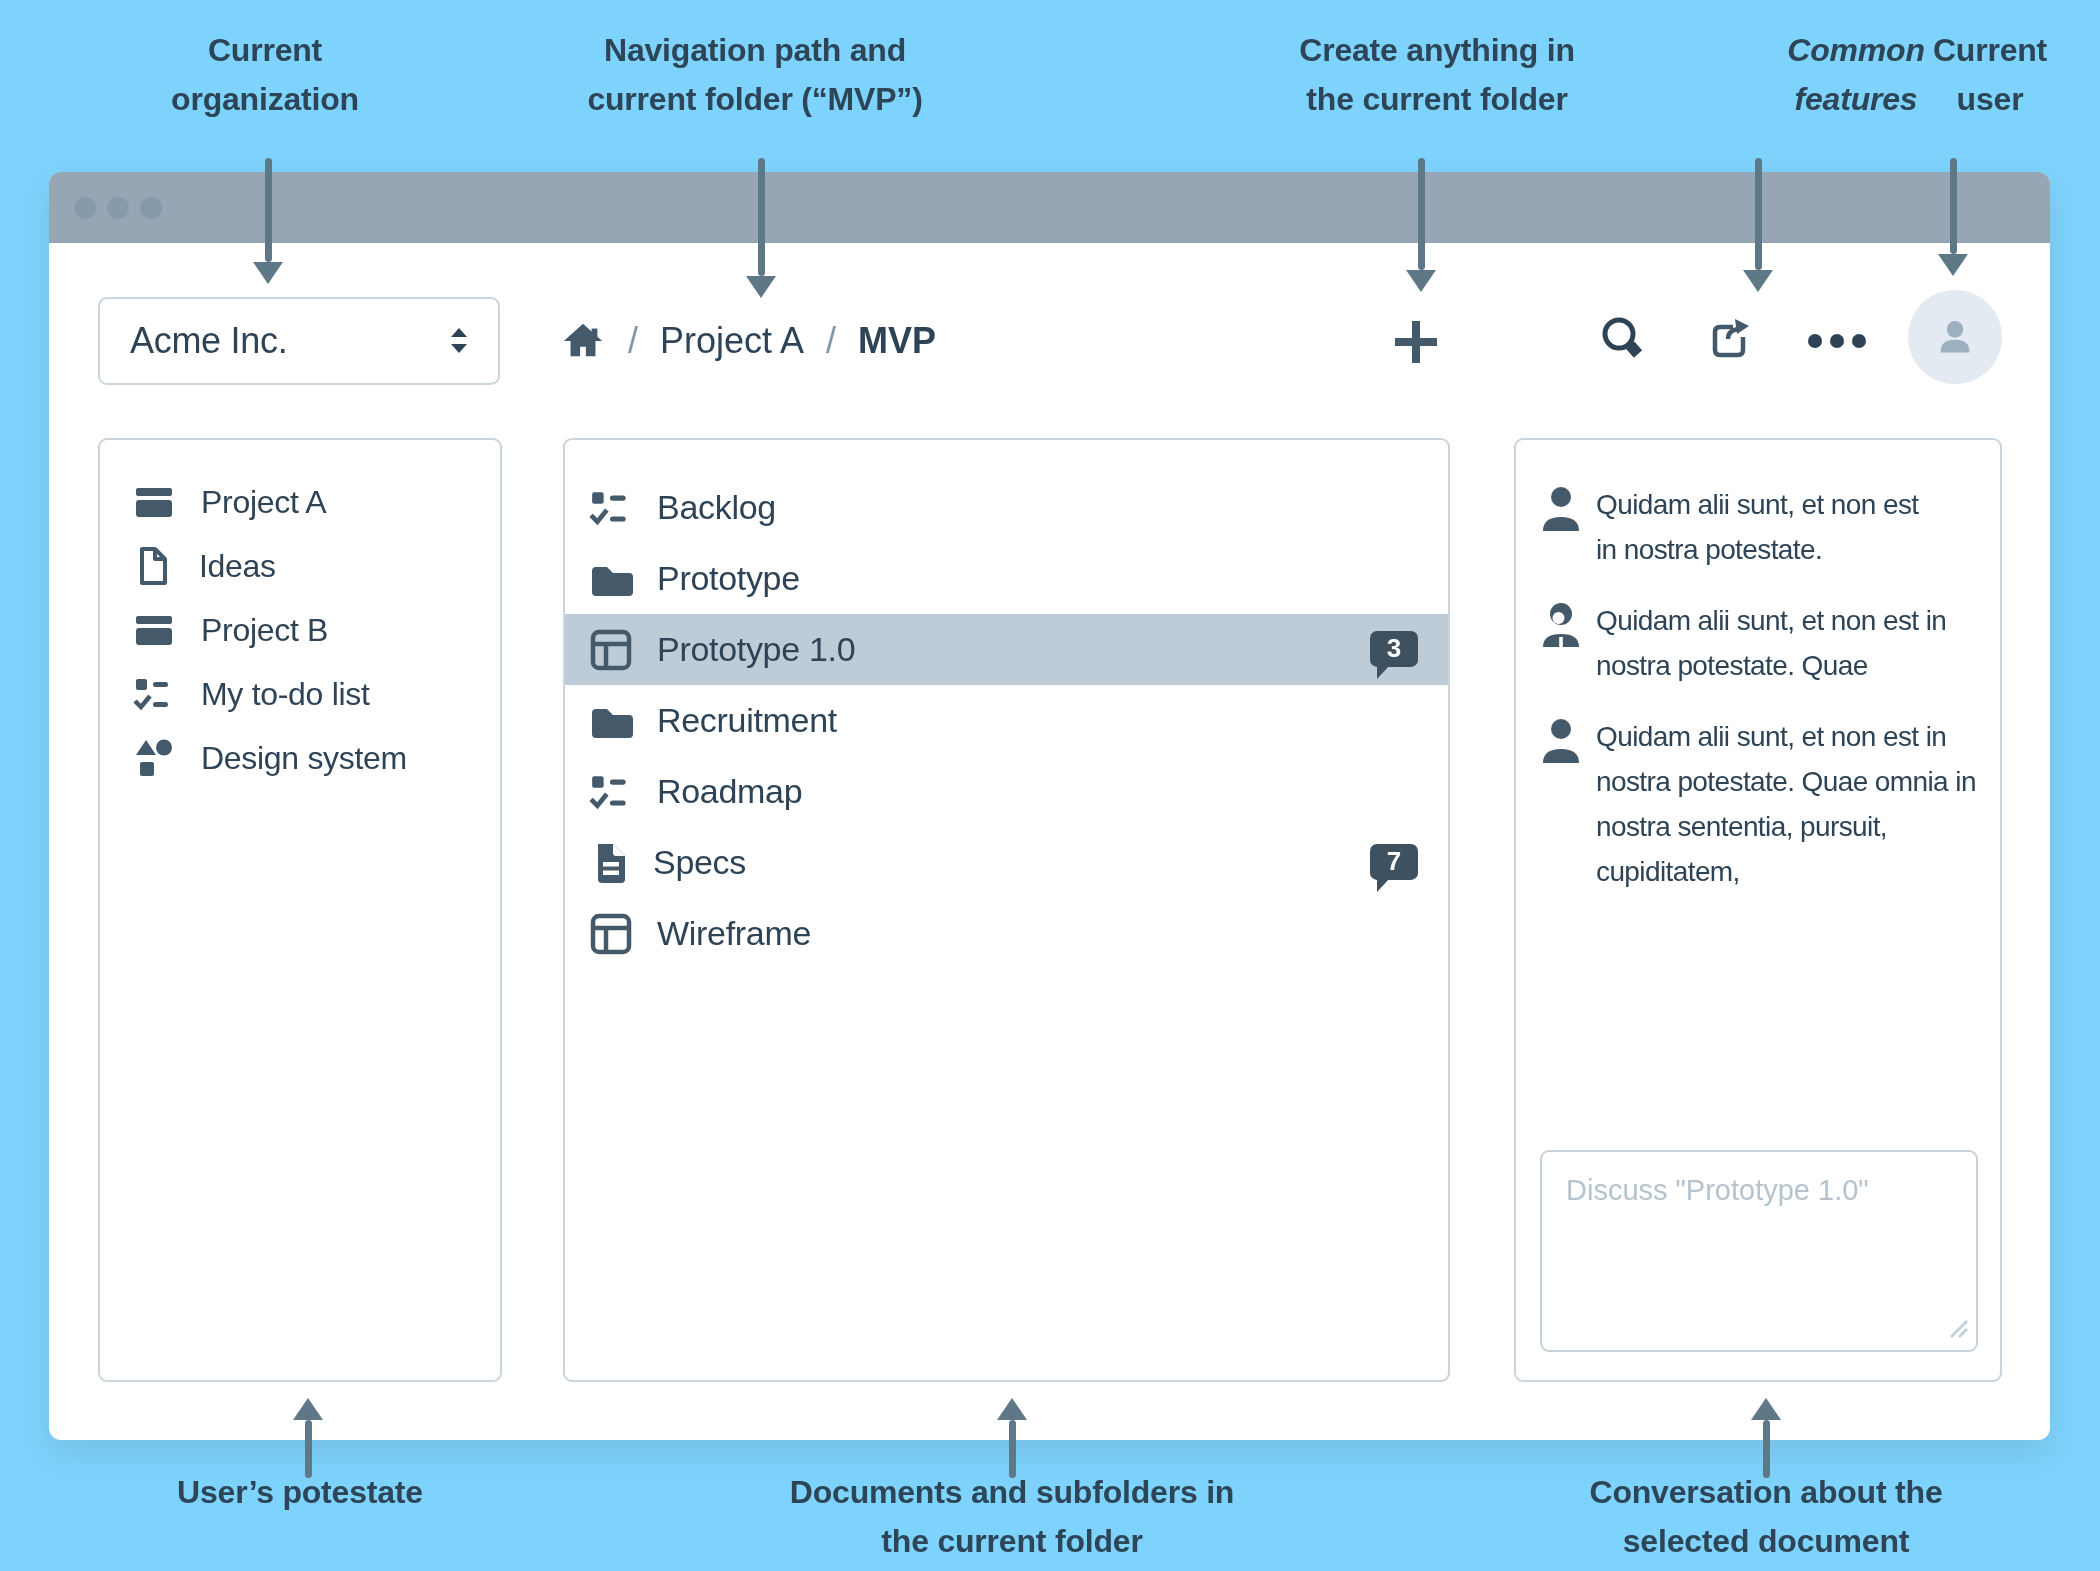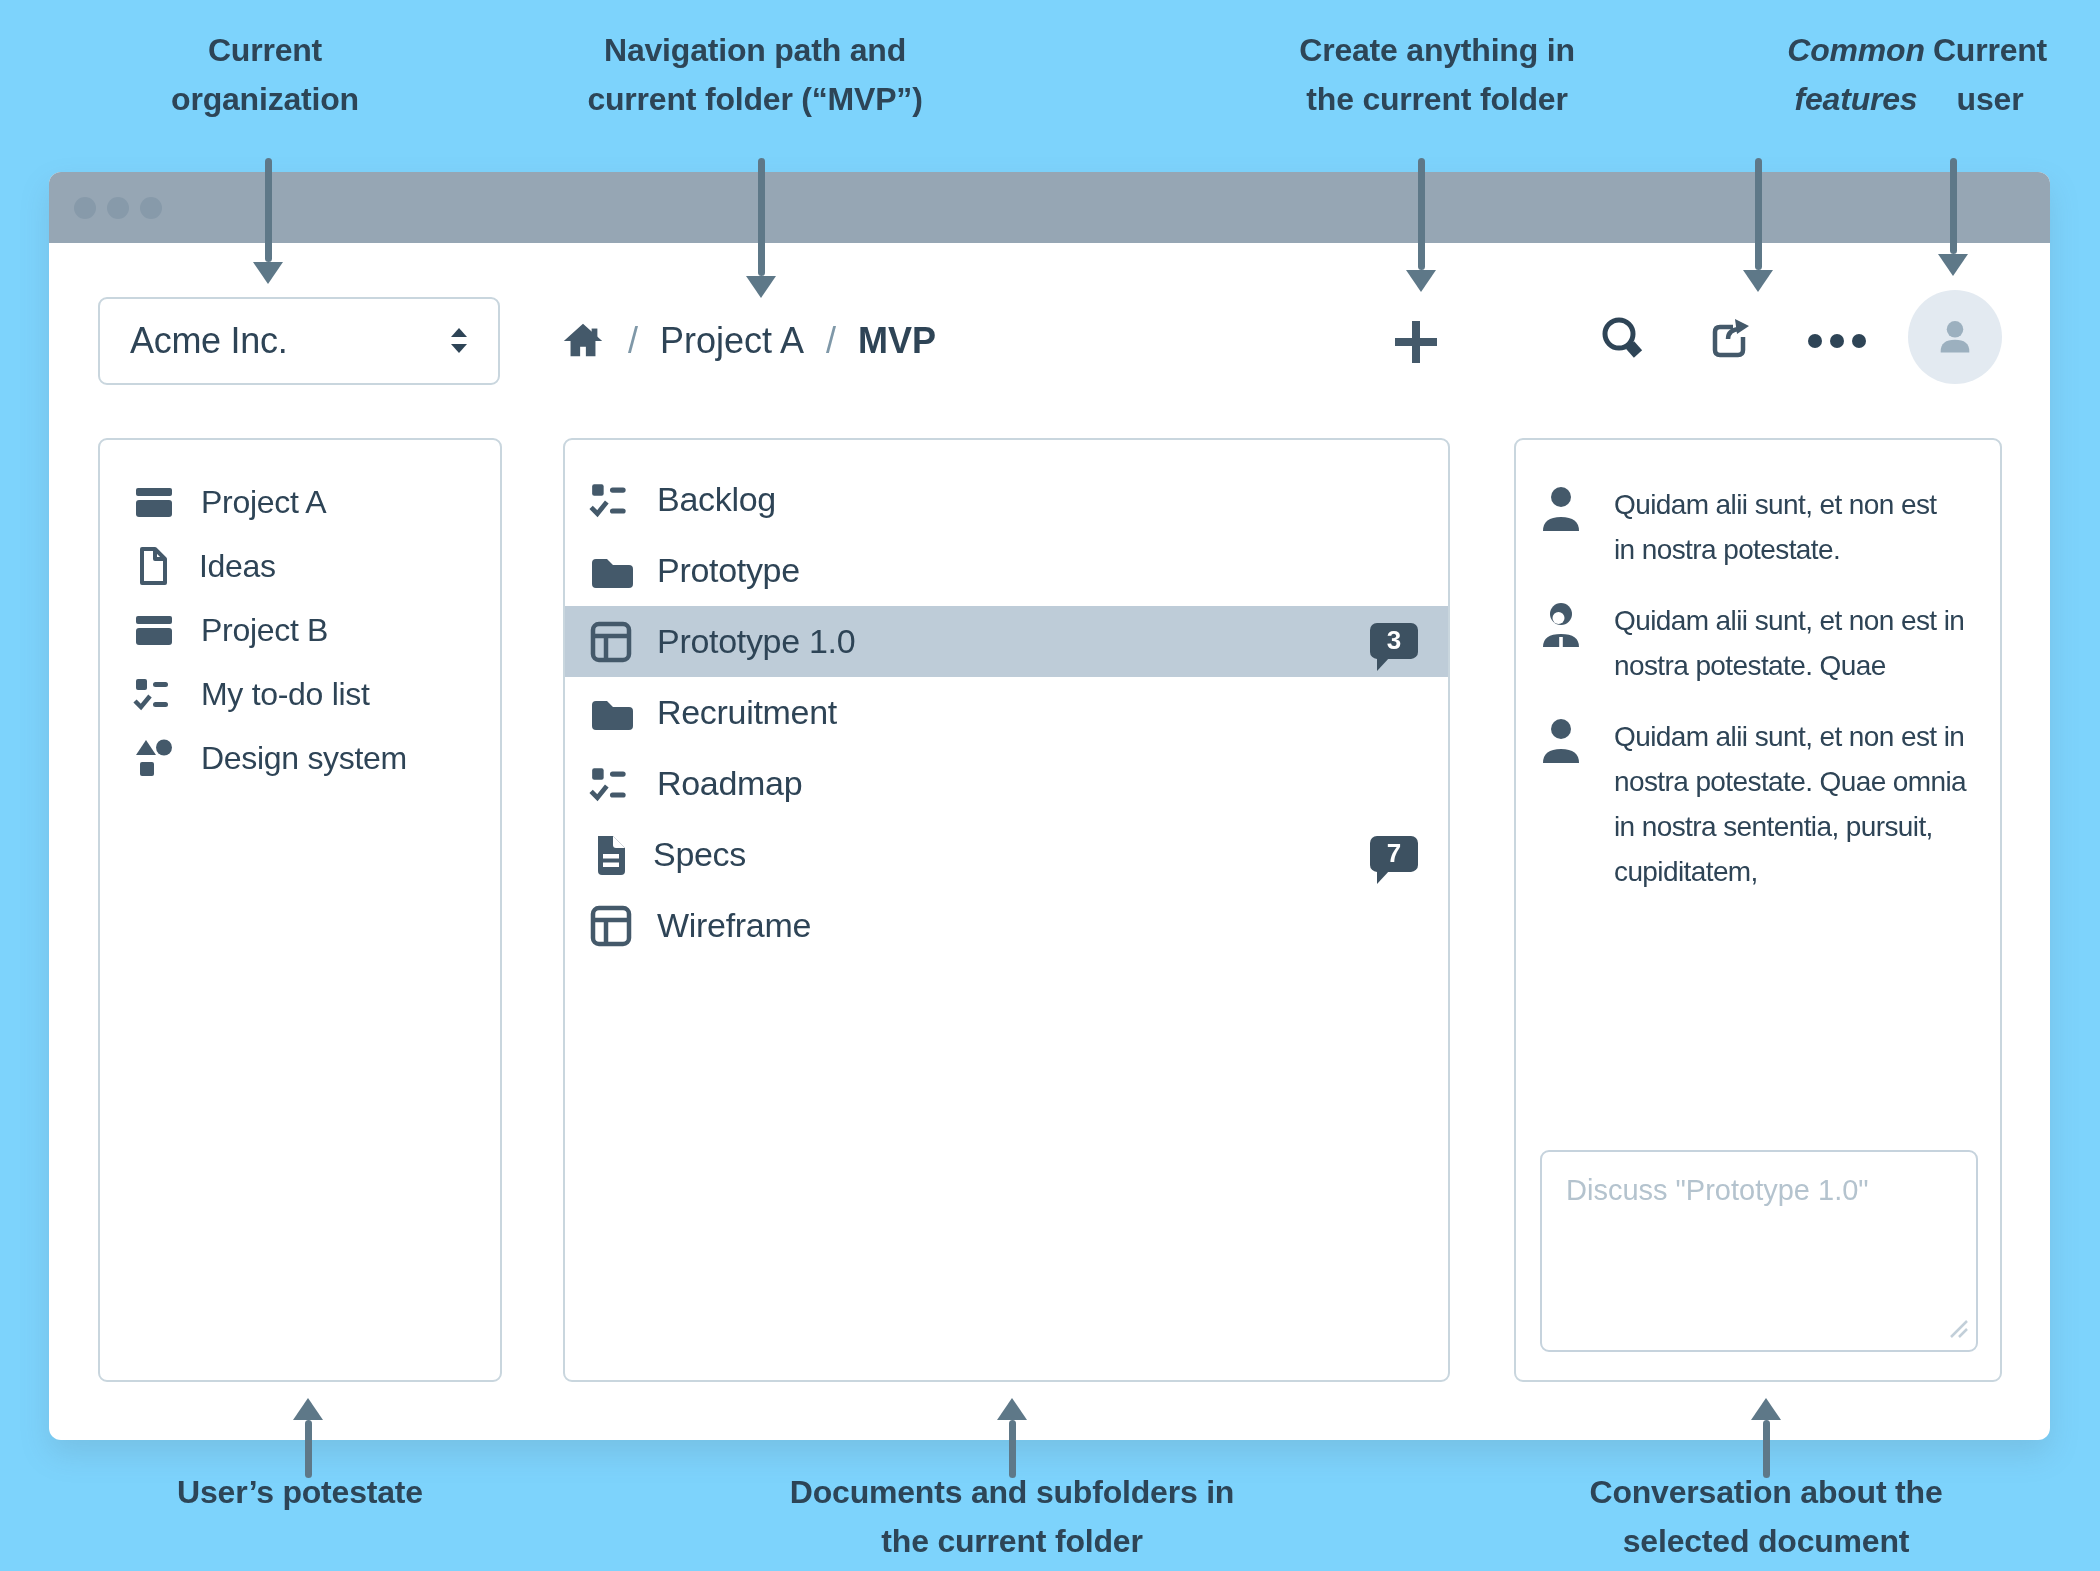--- a/index.html
+++ b/index.html
@@ -33,37 +33,37 @@
   #breadcrumb .sep{color:#7f98a8;}
   #breadcrumb .crumb-current{font-weight:700;}
   .hdr-icon{position:absolute;color:#44596a;}
   #avatar{position:absolute;left:1859px;top:118px;width:94px;height:94px;border-radius:50%;
           background:#e3eaf1;display:flex;align-items:center;justify-content:center;color:#9cb0bf;}
 
   
   .panel{position:absolute;top:266px;height:944px;background:#fff;border:2.5px solid #c9d6de;
          border-radius:9px;box-sizing:border-box;}
   #favorites-panel{left:49px;width:404px;padding-top:30px;}
-  #documents-panel{left:514px;width:887px;padding-top:24px;}
+  #documents-panel{left:514px;width:887px;padding-top:32px;}
   #conversation-panel{left:1465px;width:488px;padding:42px 20px 0 26px;}
 
   .fav-row{height:64px;display:flex;align-items:center;gap:26px;padding-left:33px;}
   .fav-row .label{font-size:32px;color:#2e4456;letter-spacing:-0.3px;}
   .doc-row{position:relative;height:71px;display:flex;align-items:center;gap:24px;padding-left:24px;}
   .doc-row .label{font-size:34px;color:#2e4456;letter-spacing:-0.3px;}
   .doc-row.selected{background:#beccd8;}
   .row-icon{flex:0 0 auto;color:#44596a;display:flex;}
 
   .badge{position:absolute;right:30px;top:50%;transform:translateY(-53%);min-width:48px;height:36px;
          background:#3d5161;border-radius:7px;color:#fff;font-size:26px;font-weight:700;
          display:flex;align-items:center;justify-content:center;}
   .badge::after{content:"";position:absolute;left:7px;bottom:-12px;width:0;height:0;
                 border-top:14px solid #3d5161;border-right:13px solid transparent;}
 
-  .msg{display:flex;gap:30px;margin-bottom:26px;}
+  .msg{display:flex;gap:12px;margin-bottom:26px;}
   .msg .msg-avatar{flex:0 0 auto;color:#44596a;margin-top:2px;}
   .msg .msg-text{font-size:28px;line-height:45px;letter-spacing:-0.6px;color:#2e4456;max-width:392px;}
   .msg:first-child .msg-text{max-width:330px;}
 
   #composer-wrap{position:absolute;left:24px;right:22px;bottom:28px;height:202px;}
   #composer{width:100%;height:100%;box-sizing:border-box;resize:none;outline:none;
             border:2.5px solid #c6d3dd;border-radius:9px;padding:22px 24px;
             font-family:"Liberation Sans","DejaVu Sans",sans-serif;font-size:29px;color:#2e4456;}
   #composer::placeholder{color:#b4c3ce;opacity:1;}
   #resize-corner{position:absolute;right:9px;bottom:9px;pointer-events:none;}

